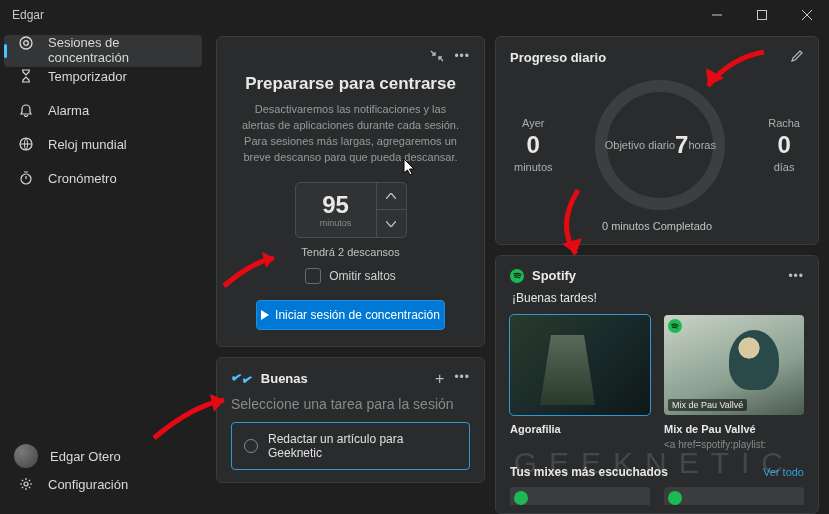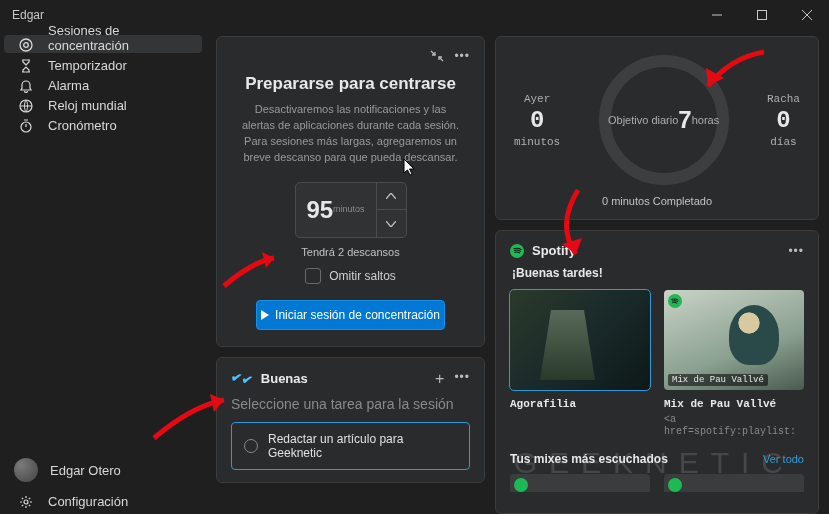--- a/index.html
+++ b/index.html
@@ -27,22 +27,22 @@
     height: calc(514px - 30px);
   }
   .sidebar {
     width: 206px;
     background: #1f1f1f;
     display: flex;
     flex-direction: column;
     padding: 4px 0;
   }
   .nav-item {
-    display: flex; align-items:flex-end;
-    height: 18px;
+    display: flex; align-items:flex-start;
+    height: 32px;
     padding: 0 14px;
     gap: 14px;
     color: #d8d8d8;
     font-size: 13px;
     border-radius: 4px;
     margin: 1px 4px;
   }
   .nav-item.active {
     background: #333536;
     position: relative;
@@ -91,21 +91,21 @@
   .focus-card { text-align:center; }
   .focus-heading { font-size:17px; font-weight:600; margin-top:6px; margin-bottom:8px; }
   .focus-sub { font-size:11px; color:#9a9a9a; line-height:1.45; padding:0 6px; }
   .stepper {
     margin: 16px auto 8px auto;
     width: 112px; height: 56px;
     border:1px solid #4a4c4d; border-radius:5px;
     display:flex; background:#303233;
   }
   .stepper-num {
-    flex:1; display:flex; flex-direction:row; align-items:center; justify-content:center;
+    flex:1; display:flex; flex-direction:column; align-items:center; justify-content:center;
   }
   .stepper-num .val { font-size:24px; font-weight:600; }
   .stepper-num .unit { font-size:9px; color:#8a8a8a; margin-top:-1px;}
   .stepper-arrows {
     width:30px; display:flex; flex-direction:column;
     border-left:1px solid #4a4c4d;
   }
   .arrow-btn {
     flex:1; display:flex; align-items:center; justify-content:center;
     color:#bbb; font-size:10px;
@@ -135,42 +135,42 @@
     font-size:12px; color:#e0e0e0;
   }
   .radio { width:14px;height:14px;border:1px solid #888;border-radius:50%; flex-shrink:0;}
   .todo-icon { color:#4cc2ff; transform: rotate(12deg);}
 
   
   .progress-stats {
     display:flex; justify-content:space-between; align-items:center;
     padding: 6px 4px 0 4px;
   }
-  .stat { text-align:center;font-family:Liberation Mono, monospace; }
+  .stat { text-align:center; }
   .stat .lbl { font-size:11px; color:#aeaeae; }
   .stat .num { font-size:24px; font-weight:600; margin:2px 0;}
   .stat .unit { font-size:11px; color:#aeaeae;}
   .ring-wrap { position:relative; width:130px; height:130px;}
   .ring {
     width:130px; height:130px; border-radius:50%;
     border:12px solid #3c3e40;
   }
   .ring-center {
     position:absolute; inset:0; display:flex; flex-direction:row;
     align-items:center; justify-content:center;
   }
   .ring-center .lbl { font-size:11px; color:#aeaeae;}
   .ring-center .num { font-size:24px; font-weight:600;}
   .ring-center .unit { font-size:11px; color:#aeaeae;}
   .completed { text-align:center; font-size:11px; color:#c2c2c2; margin-top:10px;}
 
   
-  .spotify-card .greet { font-size:12px; font-weight:700; margin:2px 0 10px 2px;}
+  .spotify-card .greet { font-size:12px; font-weight:400; margin:2px 0 10px 2px;}
   .sp-grid { display:flex; gap:14px; }
-  .sp-item { width:140px;font-family:Liberation Mono, monospace; }
+  .sp-item { width:140px; }
   .sp-cover {
     width:140px; height:100px; border-radius:4px;
     background:#3a3c3d;
     position:relative; overflow:hidden;
   }
   .sp-cover.sel { outline:1px solid #2f99d6; }
   .sp-name { font-size:11px; font-weight:600; margin-top:8px;}
   .sp-sub { font-size:10px; color:#8a8a8a; margin-top:4px; line-height:1.2;}
   .mix-header {
     display:flex; justify-content:space-between; align-items:center;
@@ -360,20 +360,30 @@
         <div class="task-item">
           <div class="radio"></div>
           <span>Redactar un artículo para Geeknetic</span>
         </div>
       </div>
     </div>
 
     <div class="col-right">
 
       <div class="card">
+        <div class="card-header">
+          <div class="card-title">
+              <span>Progreso diario</span>
+            </div>
+          <div class="card-actions">
+            <span><svg width="14" height="14" viewBox="0 0 14 14">
+                  <path d="M2 12l1-3 7-7 2 2-7 7-3 1z" fill="none" stroke="#bbb" stroke-width="1.2"></path>
+                </svg></span>
+          </div>
+        </div>
         <div class="progress-stats">
           <div class="stat">
             <div class="lbl">Ayer</div>
             <div class="num">0</div>
             <div class="unit">minutos</div>
           </div>
           <div class="ring-wrap">
             <div class="ring"></div>
             <div class="ring-center">
               <div class="lbl">Objetivo diario</div>

